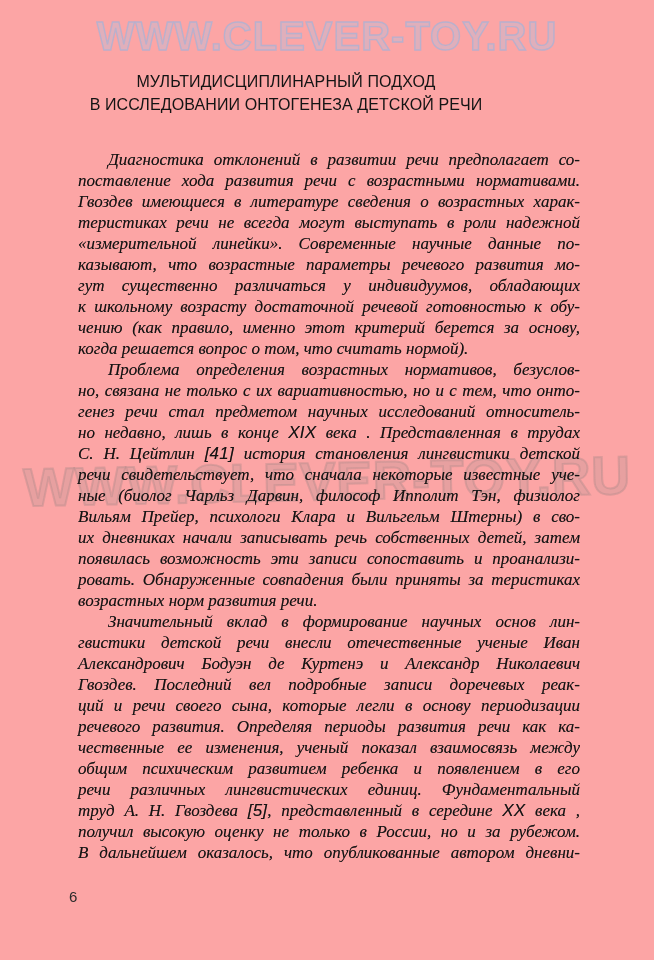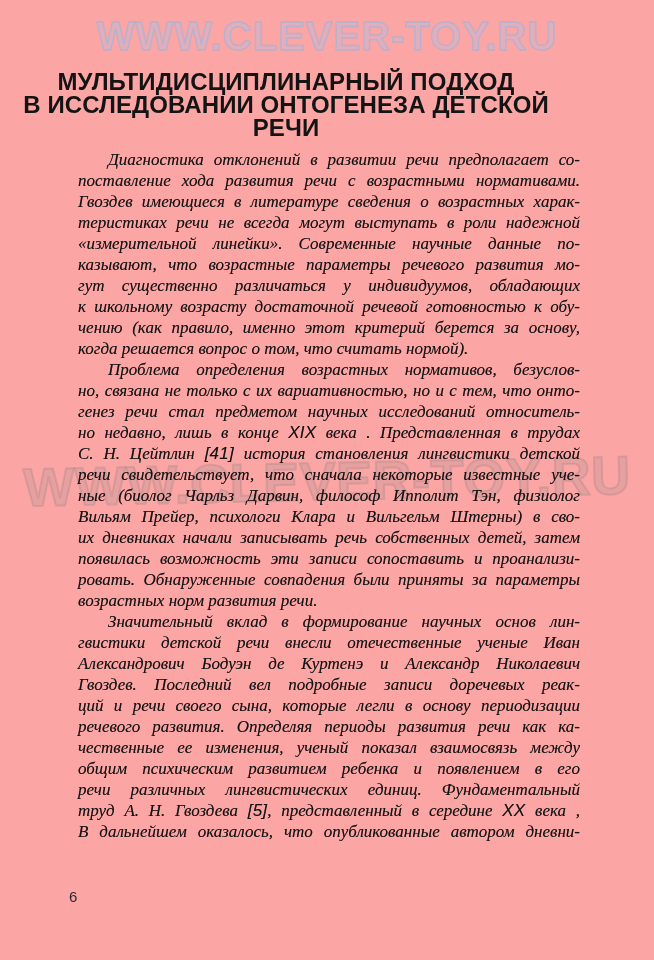--- a/index.html
+++ b/index.html
@@ -38,22 +38,22 @@
     -webkit-text-stroke:2px rgba(120,120,120,0.22);
     text-shadow:0 0 1px rgba(140,140,140,0.18);
     transform:rotate(-1.2deg);
   }
   
   .title {
     position:absolute;
     top:70px; left:0; width:572px;
     text-align:center;
     font-family:"Liberation Sans", sans-serif;
-    font-weight:bold;
-    font-size:24px;
+    font-weight:normal;
+    font-size:16px;
     line-height:23px;
     color:var(--text-color,#141414);
     letter-spacing:0.1px;
   }
   
   .body-text {
     position:absolute;
     left:78px; top:149px; width:502px;
     font-size:17px;
     line-height:21px;
@@ -109,30 +109,31 @@
       <div class="line indent">Проблема определения возрастных нормативов, безуслов-</div>
       <div class="line">но, связана не только с их вариативностью, но и с тем, что онто-</div>
       <div class="line">генез речи стал предметом научных исследований относитель-</div>
       <div class="line">но недавно, лишь в конце <span class="sans">XIX</span> века . Представленная в трудах</div>
       <div class="line">С. Н. Цейтлин <span class="sans">[41]</span> история становления лингвистики детской</div>
       <div class="line">речи свидетельствует, что сначала некоторые известные уче-</div>
       <div class="line">ные (биолог Чарльз Дарвин, философ Ипполит Тэн, физиолог</div>
       <div class="line">Вильям Прейер, психологи Клара и Вильгельм Штерны) в сво-</div>
       <div class="line">их дневниках начали записывать речь собственных детей, затем</div>
       <div class="line">появилась возможность эти записи сопоставить и проанализи-</div>
-      <div class="line">ровать. Обнаруженные совпадения были приняты за параметры</div>
+      <div class="line">ровать. Обнаруженные совпадения были приняты за теристиках</div>
       <div class="line parend">возрастных норм развития речи.</div>
       <div class="line indent">Значительный вклад в формирование научных основ лин-</div>
       <div class="line">гвистики детской речи внесли отечественные ученые Иван</div>
       <div class="line">Александрович Бодуэн де Куртенэ и Александр Николаевич</div>
       <div class="line">Гвоздев. Последний вел подробные записи доречевых реак-</div>
       <div class="line">ций и речи своего сына, которые легли в основу периодизации</div>
       <div class="line">речевого развития. Определяя периоды развития речи как ка-</div>
       <div class="line">чественные ее изменения, ученый показал взаимосвязь между</div>
       <div class="line">общим психическим развитием ребенка и появлением в его</div>
       <div class="line">речи различных лингвистических единиц. Фундаментальный</div>
       <div class="line">труд А. Н. Гвоздева <span class="sans">[5]</span>, представленный в середине <span class="sans">XX</span> века ,</div>
+      <div class="line">получил высокую оценку не только в России, но и за рубежом.</div>
       <div class="line">В дальнейшем оказалось, что опубликованные автором дневни-</div>
     </div>
 
   <div class="page-number">6</div>
 
 </div>
 
 </body></html>

